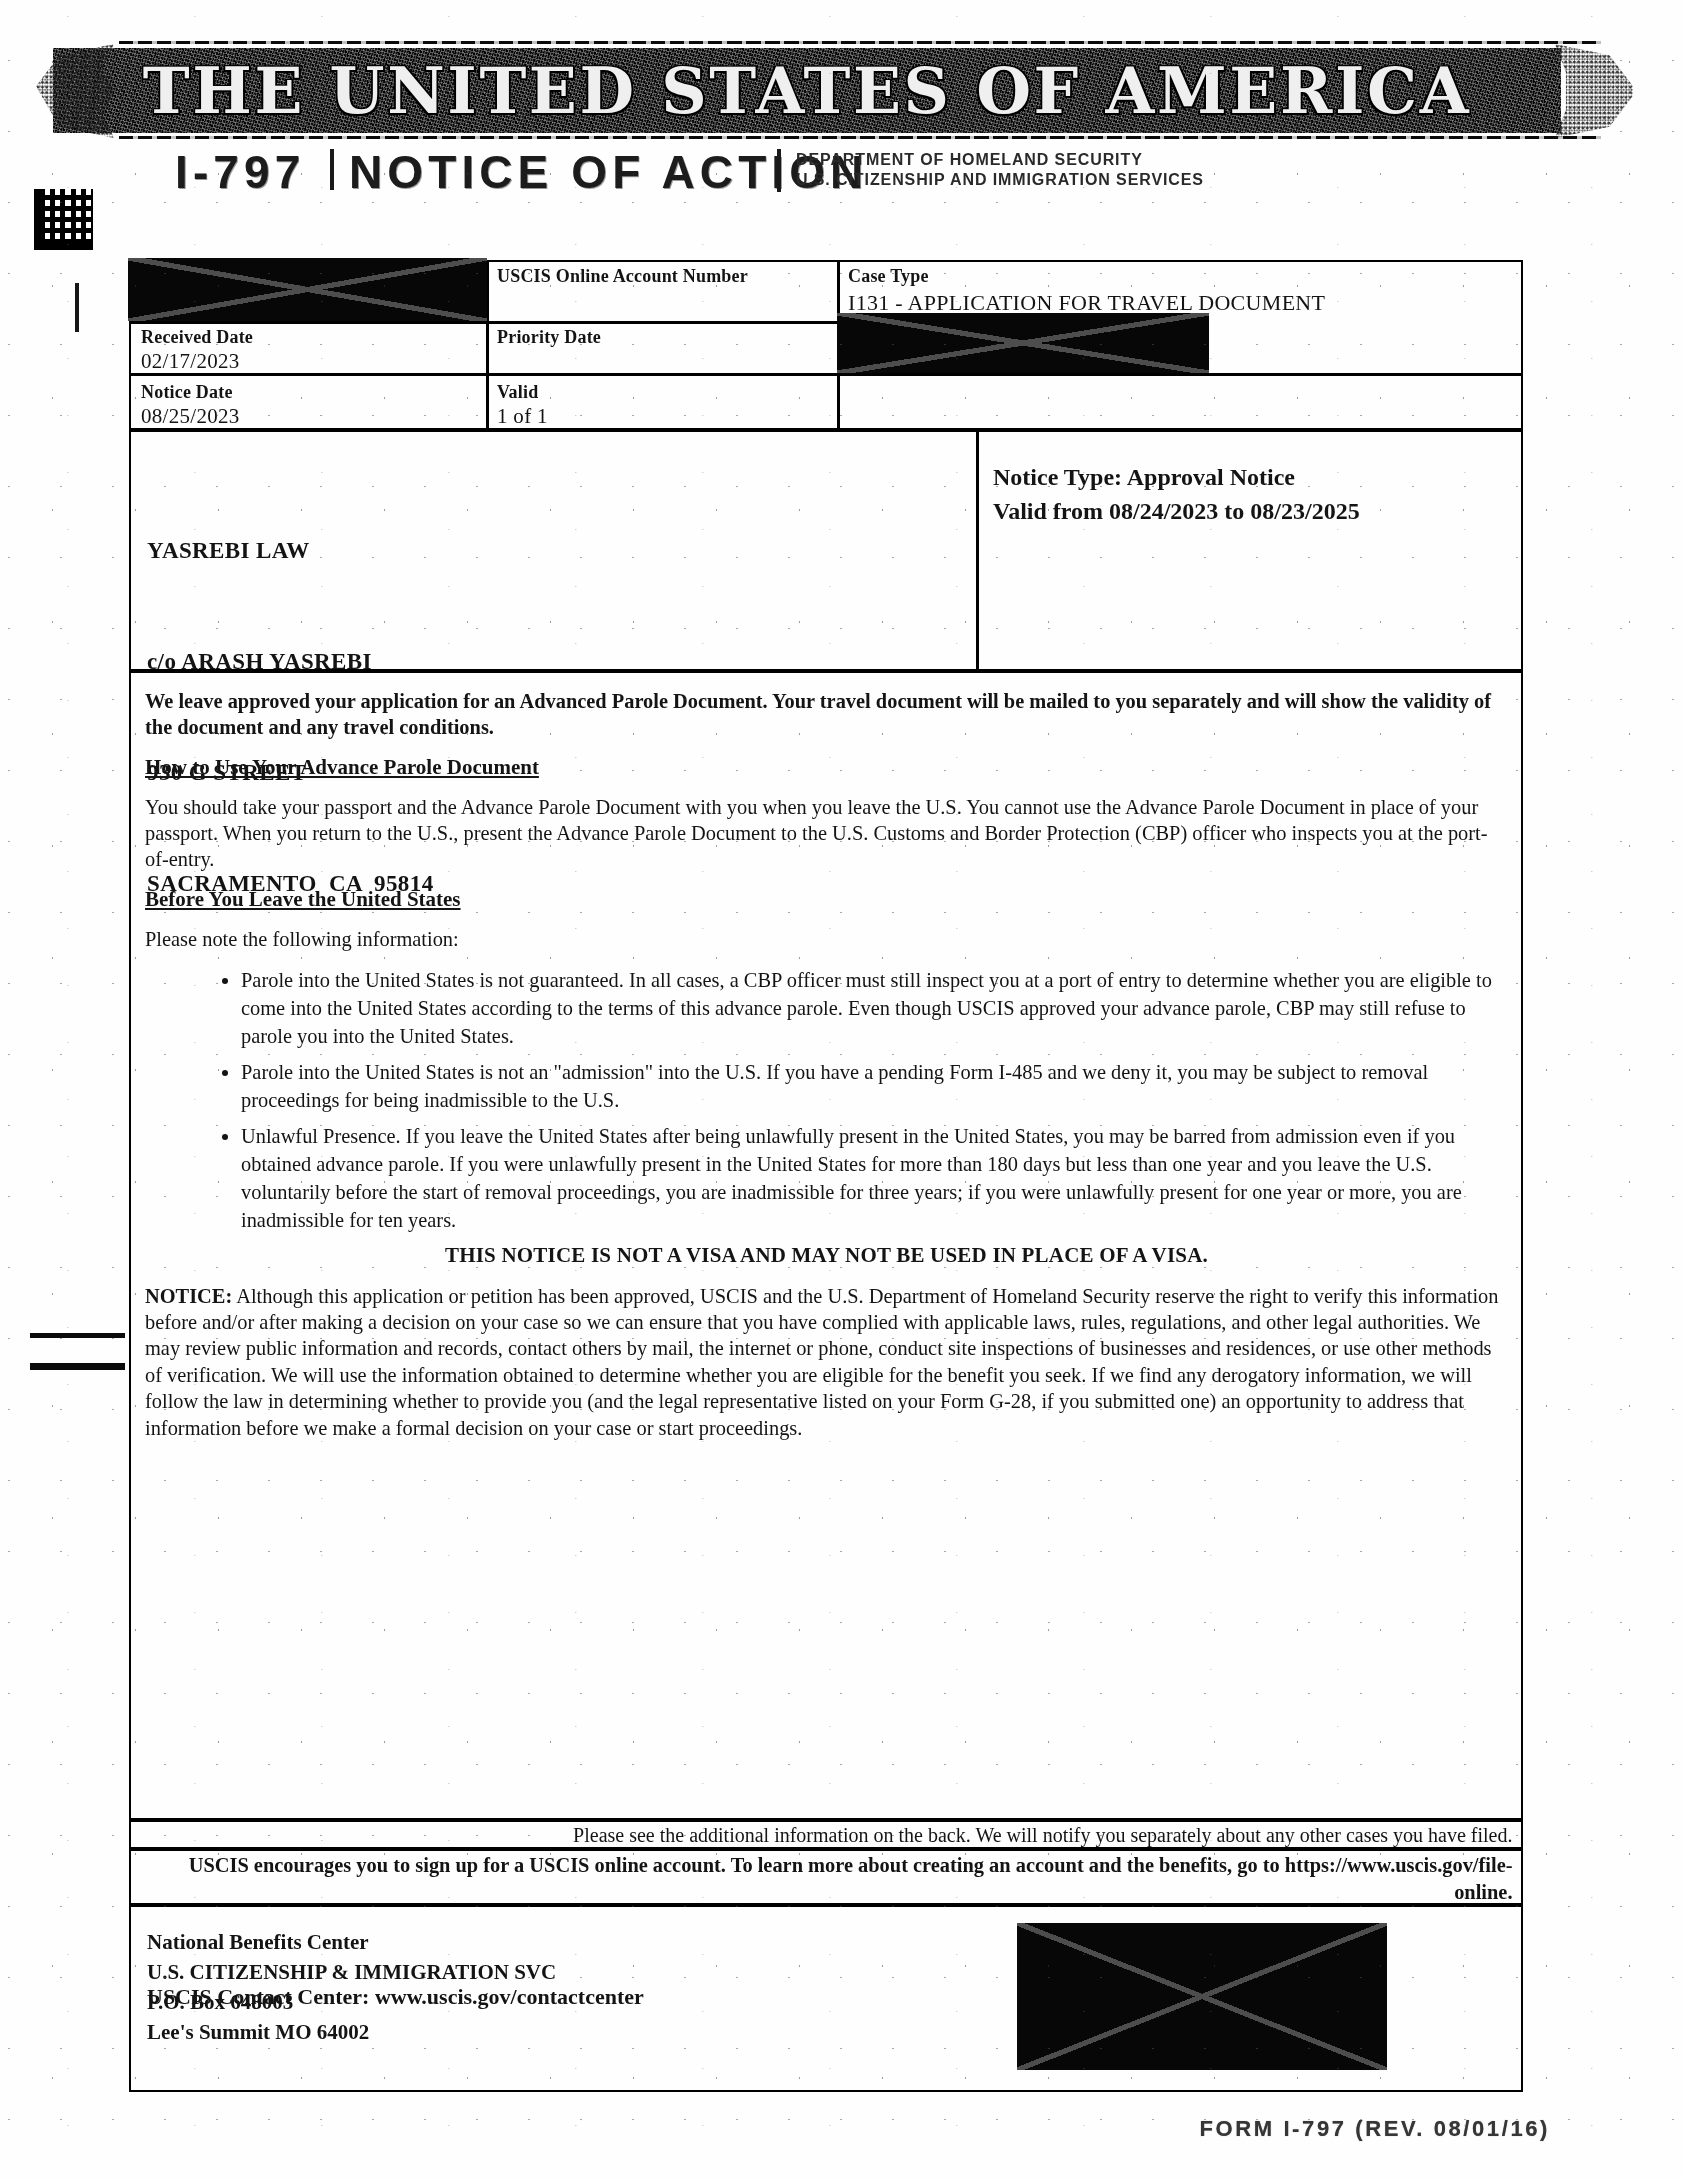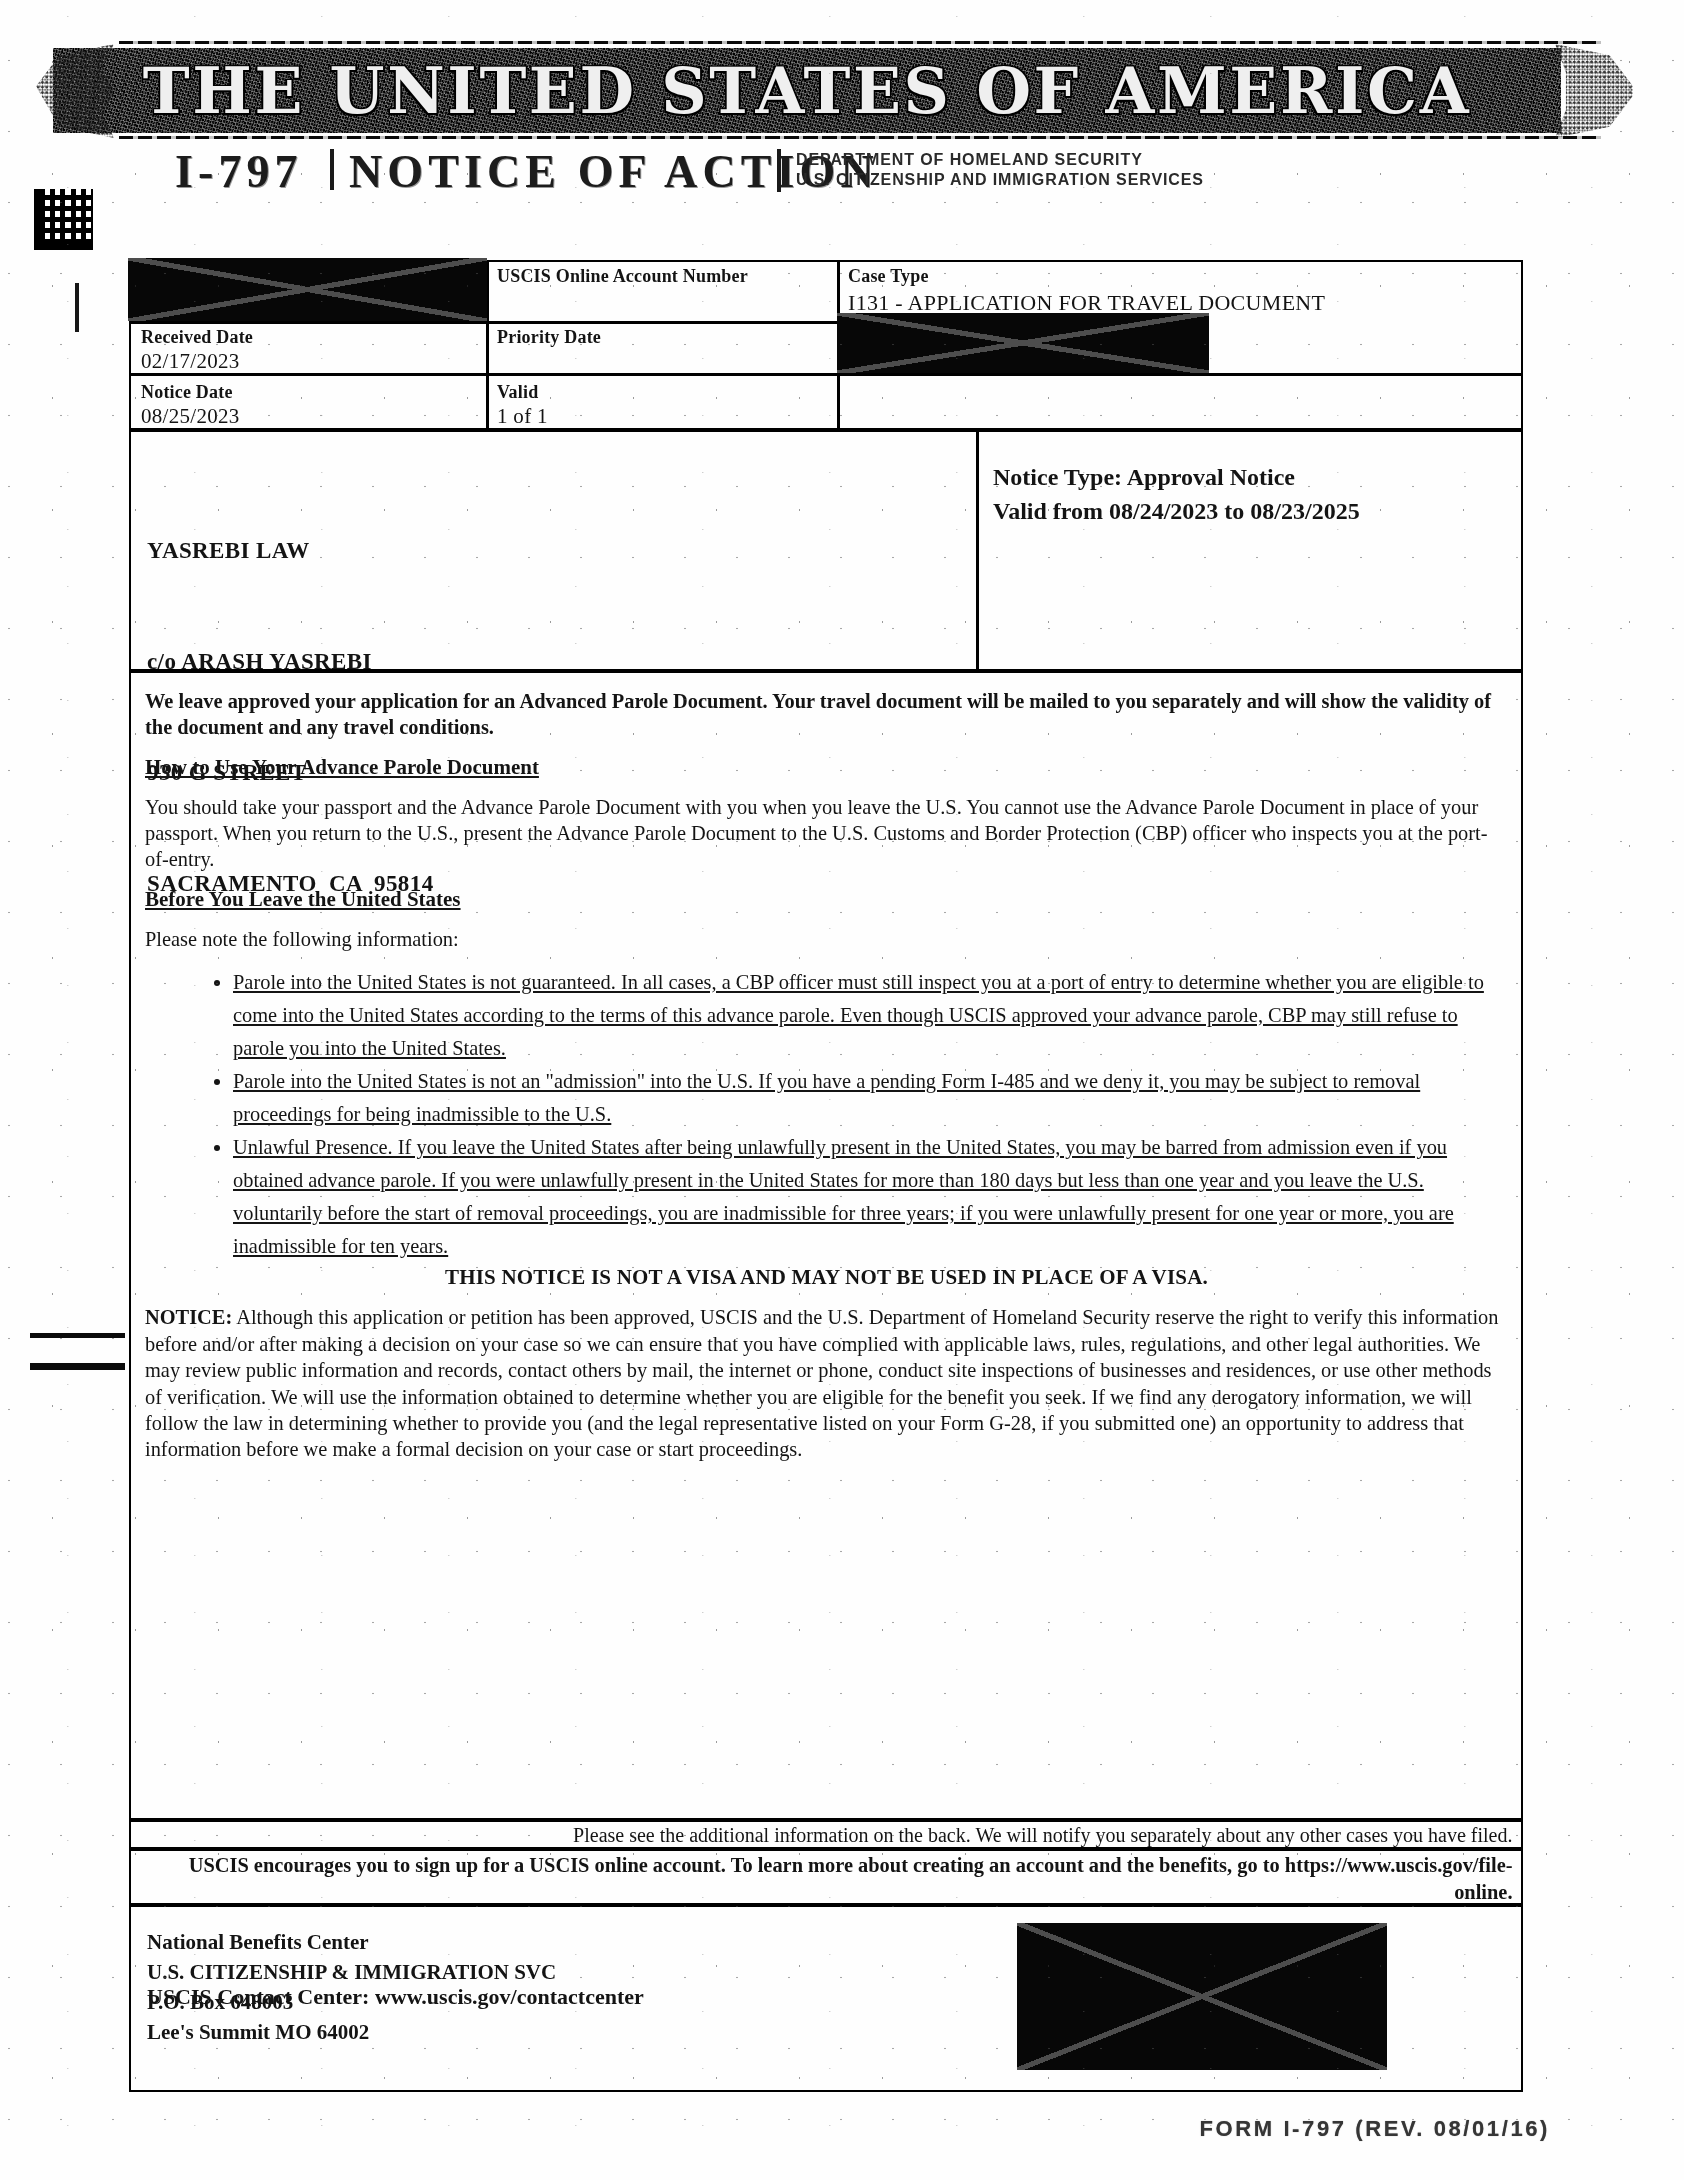--- a/index.html
+++ b/index.html
@@ -36,21 +36,21 @@
   .banner-rule{height:2.6px;background:repeating-linear-gradient(90deg,#0a0a0a 0 14.5px, rgba(10,10,10,.25) 14.5px 19px);}
   .feather{
     width:78px;height:94px;opacity:.85;
     background-image:radial-gradient(#111 0.9px, transparent 1.4px),radial-gradient(#333 0.7px, transparent 1.1px);
     background-size:4.3px 5.1px,2.6px 3.4px;
   }
   .feather.left{clip-path:polygon(0 45%,30% 12%,100% 0,86% 25%,100% 50%,86% 75%,100% 100%,30% 88%);}
   .feather.right{clip-path:polygon(0 0,70% 12%,100% 45%,100% 55%,70% 88%,0 100%,14% 70%,14% 30%);}
   
   .form-no,.form-title{
-    font-family:Liberation Serif, serif;font-weight:700;color:#1c1c1c;
+    font-family:Liberation Sans, sans-serif;font-weight:700;color:#1c1c1c;
     font-size:46px;letter-spacing:5.1px;white-space:nowrap;
     text-shadow:0.9px 0.9px 0 rgba(0,0,0,.4);
   }
   .vbar{width:4.3px;background:#1a1a1a;}
   .agency{
     font-family:"Liberation Sans", sans-serif;font-weight:700;color:#2a2a2a;
     font-size:16px;letter-spacing:0.9px;line-height:19.6px;white-space:nowrap;
   }
   
   .dmatrix{
@@ -77,21 +77,21 @@
   
   .addr{font-size:23px;line-height:37px;font-weight:600;letter-spacing:0.4px;white-space:pre;}
   .ntype{font-size:24px;line-height:34px;font-weight:600;}
   .ntype b{font-weight:bold;}
   
   .bodytxt{font-size:20.4px;line-height:26.4px;text-align:left;}
   .bodytxt p{margin:0 0 12.8px 0;}
   .lead{font-weight:bold;}
   .sect{font-weight:bold;text-decoration:underline;margin:0 0 13.6px 0;font-size:21px;}
   ul.blts{margin:13.6px 0 0 0;padding-left:88px;}
-  ul.blts li{margin:0;padding-left:0;line-height:33px;list-style:disc outside;text-decoration:underline;}
+  ul.blts li{margin:8px;padding-left:0;line-height:28px;list-style:disc outside;}
   .visa{font-weight:bold;text-align:center;margin:0.9px 0 14.5px 0;font-size:21px;letter-spacing:0.2px;}
   
   .rowtxt{font-size:20px;padding:1.7px 8.5px;}
   .rowtxt-b{font-size:20.4px;font-weight:bold;line-height:27px;padding:0.9px 8.5px;}
   .office{font-size:21px;line-height:30px;font-weight:600;}
   .contact{font-size:22px;font-weight:bold;}
   .formref{
     font-family:"Liberation Sans", sans-serif;font-weight:700;color:#363636;
     font-size:22px;letter-spacing:2.6px;text-align:right;
     text-shadow:0 0 0.9px rgba(0,0,0,.5);

